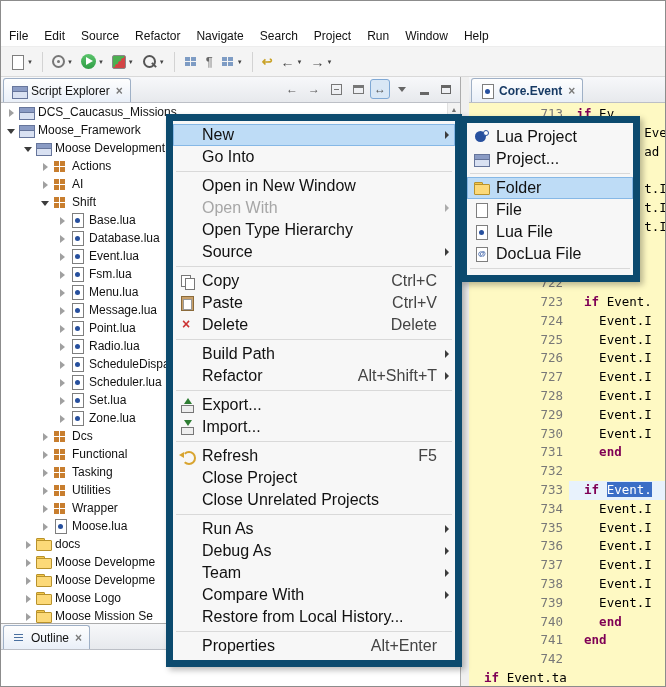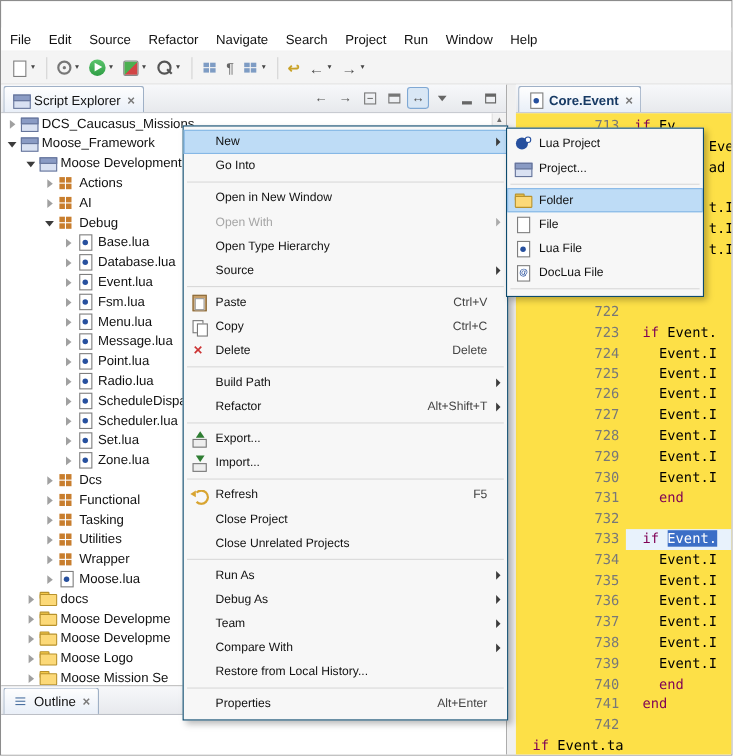--- a/index.html
+++ b/index.html
@@ -86,32 +86,32 @@
   .ic-import::before,.ic-export::before{content:"";position:absolute;left:2px;top:8px;width:11px;height:6px;background:#EEE;border:1px solid #777;}
   .ic-import::after{content:"";position:absolute;left:5px;top:1px;border-top:6px solid #2E7D32;border-left:4px solid transparent;border-right:4px solid transparent;}
   .ic-export::after{content:"";position:absolute;left:5px;top:1px;border-bottom:6px solid #2E7D32;border-left:4px solid transparent;border-right:4px solid transparent;}
   .ic-refresh::before{content:"";position:absolute;left:3px;top:3px;width:10px;height:10px;border:2px solid #D8A430;border-radius:50%;border-left-color:transparent;}
   .ic-refresh::after{content:"";position:absolute;left:0;top:4px;border-right:5px solid #D8A430;border-top:3px solid transparent;border-bottom:3px solid transparent;}
   .ic-wizard::before{content:"";position:absolute;left:4px;top:4px;width:7px;height:7px;background:#E8B931;transform:rotate(45deg);}
   .ic-outline::before{content:"";position:absolute;left:3px;top:4px;width:9px;height:1px;background:#4A70A0;box-shadow:0 3px 0 #4A70A0,0 6px 0 #4A70A0;}
 
   
   .etabs{height:26px;background:linear-gradient(#F7F8FA,#E7E9ED);border-bottom:1px solid #BCBFC6;display:flex;align-items:flex-end;padding-left:2px;}
-  .ebody{position:absolute;left:0;top:26px;right:0;bottom:0;overflow:hidden;background:#fde047;padding-top:2px;
+  .ebody{position:absolute;left:0;top:26px;right:0;bottom:0;overflow:hidden;background:#fef9c3;padding-top:2px;
          font-family:"DejaVu Sans Mono","Liberation Mono",monospace;font-size:12.5px;}
   .cl{display:flex;height:18.8px;line-height:18.8px;}
   .cl.cur .ct{background:#E8F2FC;}
   .ln{flex:0 0 100px;text-align:right;padding-right:6px;color:#787878;}
   .ct{flex:1;white-space:pre;overflow:hidden;}
-  .kw{color:#7F0055;font-weight:normal;}
+  .kw{color:#7F0055;font-weight:bold;}
   .pl{color:#000;}
   .sel{background:#3B6EC6;color:#fff;}
 
   
-  .menu{position:absolute;background:#F7F7F7;border:1px solid #0c4a6e;box-shadow:3px 3px 6px rgba(0,0,0,0.28);padding:3px 0;font-size:11px;z-index:20;}
+  .menu{position:absolute;background:#F7F7F7;border:7px solid #0c4a6e;box-shadow:3px 3px 6px rgba(0,0,0,0.28);padding:3px 0;font-size:16px;z-index:20;}
   .mitem{display:flex;align-items:center;height:22px;padding:0 6px 0 5px;}
   .mitem.hl{background:#BEDCF6;outline:1px solid #86B8E6;outline-offset:-1px;}
   .mitem.disabled .mlabel{color:#A6A6A6;}
   .mitem.disabled .marrow{border-left-color:#ABABAB;}
   .mico{width:18px;flex:none;display:flex;justify-content:center;}
   .mlabel{margin-left:6px;white-space:nowrap;}
   .maccel{margin-left:auto;padding-left:22px;color:#444;white-space:nowrap;}
   .marrow-slot{width:12px;flex:none;display:flex;justify-content:flex-end;align-items:center;}
   .marrow{width:0;height:0;border-left:4px solid #3C3C3C;border-top:4px solid transparent;border-bottom:4px solid transparent;}
   .msep{height:1px;background:#D9D9D9;margin:3px 3px;}
@@ -234,21 +234,21 @@
           <span class="tlabel">Actions</span>
         </div>
       <div class="trow" style="padding-left:38px">
           <span class="exp exp-c"></span>
           <span class="ic ic-pkg"></span>
           <span class="tlabel">AI</span>
         </div>
       <div class="trow" style="padding-left:38px">
           <span class="exp exp-e"></span>
           <span class="ic ic-pkg"></span>
-          <span class="tlabel">Debug</span>
+          <span class="tlabel">Shift</span>
         </div>
       <div class="trow" style="padding-left:55px">
           <span class="exp exp-c"></span>
           <span class="ic ic-lua"></span>
           <span class="tlabel">Base.lua</span>
         </div>
       <div class="trow" style="padding-left:55px">
           <span class="exp exp-c"></span>
           <span class="ic ic-lua"></span>
           <span class="tlabel">Database.lua</span>
@@ -553,36 +553,36 @@
         <span class="mico"></span>
         <span class="mlabel">Source</span>
         <span class="maccel"></span>
         <span class="marrow-slot">
           <span class="marrow"></span>
         </span>
       </div>
     <div class="msep"></div>
     <div class="mitem">
         <span class="mico">
+          <span class="ic ic-copy"></span>
+        </span>
+        <span class="mlabel">Copy</span>
+        <span class="maccel">Ctrl+C</span>
+        <span class="marrow-slot"></span>
+      </div>
+    <div class="mitem">
+        <span class="mico">
           <span class="ic ic-paste"></span>
         </span>
         <span class="mlabel">Paste</span>
         <span class="maccel">Ctrl+V</span>
         <span class="marrow-slot"></span>
       </div>
     <div class="mitem">
         <span class="mico">
-          <span class="ic ic-copy"></span>
-        </span>
-        <span class="mlabel">Copy</span>
-        <span class="maccel">Ctrl+C</span>
-        <span class="marrow-slot"></span>
-      </div>
-    <div class="mitem">
-        <span class="mico">
           <span class="ic ic-del"></span>
         </span>
         <span class="mlabel">Delete</span>
         <span class="maccel">Delete</span>
         <span class="marrow-slot"></span>
       </div>
     <div class="msep"></div>
     <div class="mitem">
         <span class="mico"></span>
         <span class="mlabel">Build Path</span>

